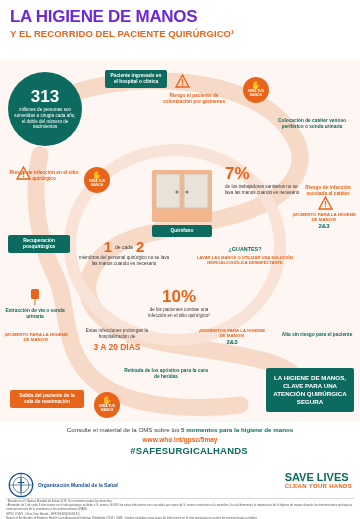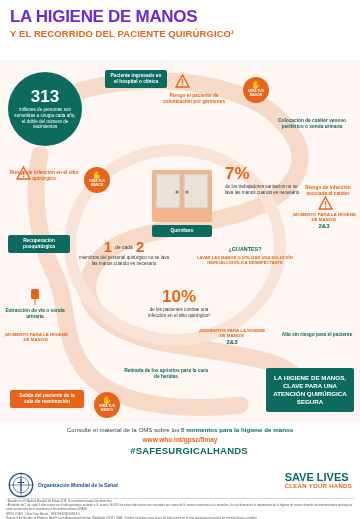--- a/index.html
+++ b/index.html
@@ -215,20 +215,24 @@
       <svg width="18" height="18" viewBox="0 0 18 18">
           <rect x="5" y="1" width="8" height="10" rx="1.5" fill="#e8641a"></rect>
           <line x1="9" y1="11" x2="9" y2="17" stroke="#e8641a" stroke-width="1"></line>
         </svg>
     </div>
 
     <div class="node moment" style="left:4px; top:272px; width:64px;">
       <span>¡MOMENTO PARA LA HIGIENE DE MANOS!</span>
     </div>
 
+    <div class="node" style="left:74px; top:268px; width:86px; text-align:center;">
+      <div class="label-dark">Estas infecciones prolongan la hospitalización de</div>
+      <div style="font-size:8.5px; font-weight:bold; color:#e8641a; margin-top:2px;">3 A 20 DÍAS</div>
+    </div>
 
     <div class="node moment" style="left:196px; top:268px; width:72px;">
       <span>¡MOMENTOS PARA LA HIGIENE DE MANOS!</span>
       <div class="nums">2&amp;3</div>
     </div>
 
     <div class="node label-teal" style="left:280px; top:272px; width:74px;">Alta sin riesgo para el paciente</div>
 
     <div class="node label-teal" style="left:124px; top:308px; width:84px;">Retirada de los apósitos para la cura de heridas</div>
 

